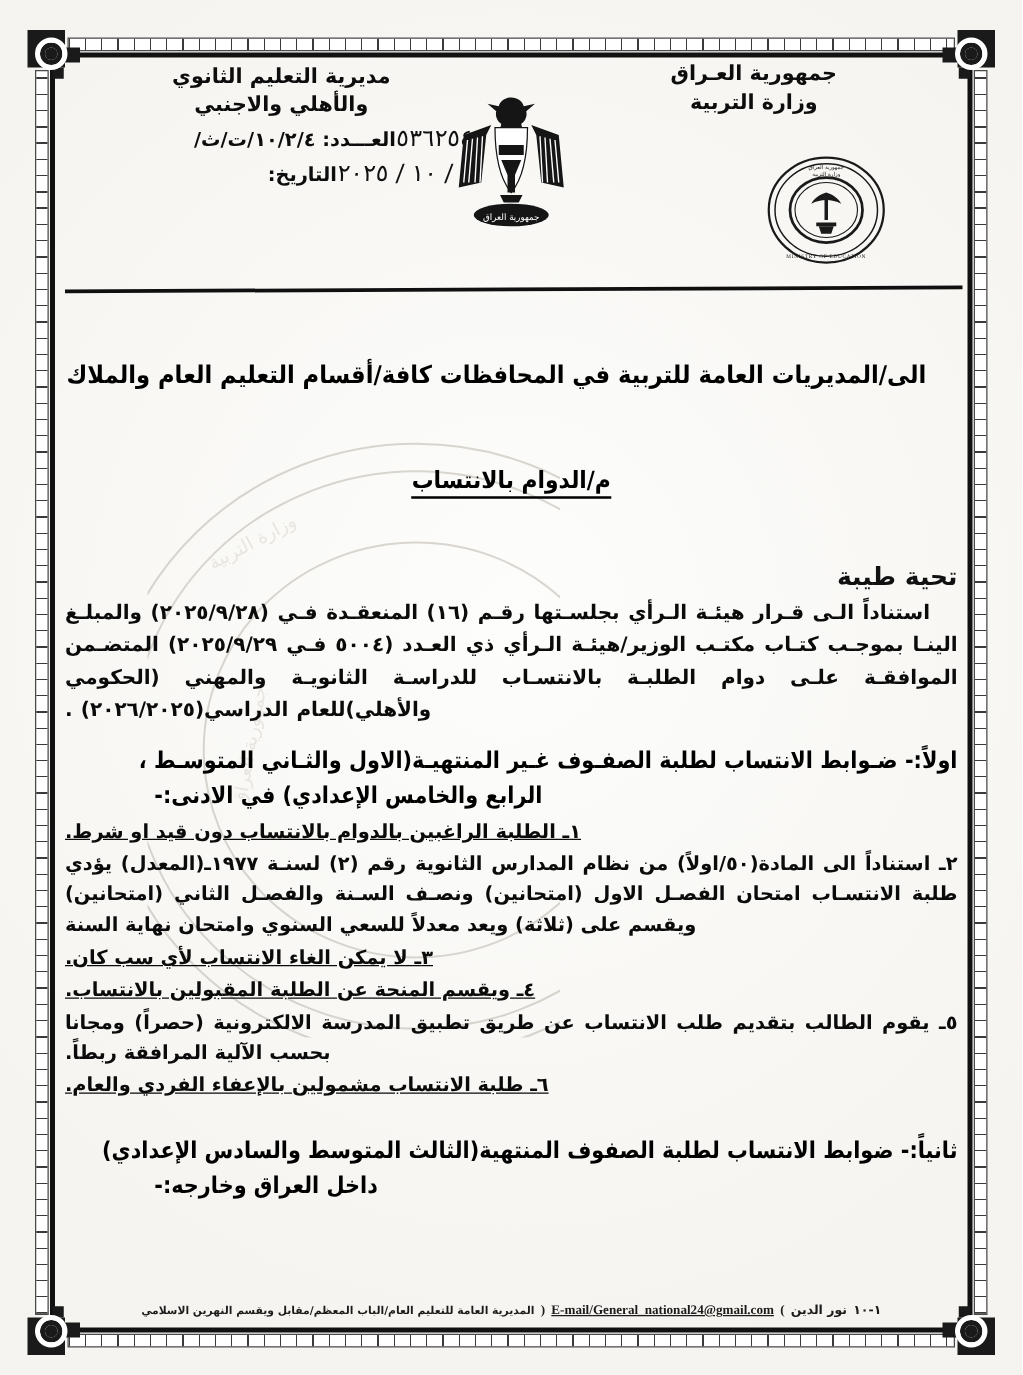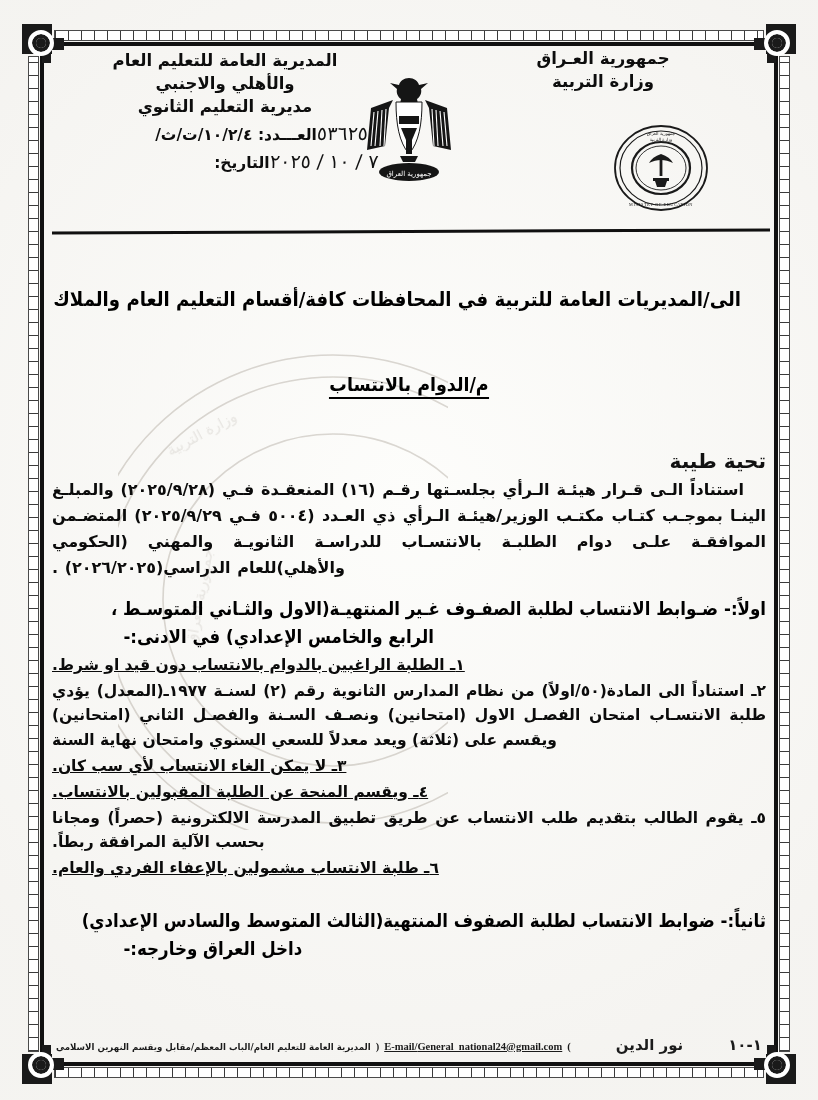--- a/index.html
+++ b/index.html
@@ -336,21 +336,21 @@
     white-space: nowrap;
   }
   .footer .email {
     font-family: "Liberation Serif", "DejaVu Serif", serif;
     font-size: 10.5px;
     text-decoration: underline;
     direction: ltr;
     unicode-bidi: embed;
   }
   .footer .paren { font-family: "Liberation Serif", serif; font-size: 10.5px; }
-  .footer .signer { font-size: 15px; margin-left: 40px; }
+  .footer .signer { font-size: 10px; }
 </style>
 </head>
 <body>
 
 <div class="page">
 
   <div class="paper-tone"></div>
 
   <div class="frame-outer">
     <div class="ladder ladder-top"></div>
@@ -404,23 +404,22 @@
   <div class="content">
 
     <div class="letterhead">
 
       <div class="lh-right">
         <div class="lh-line">جمهورية العـراق</div>
         <div class="lh-line">وزارة التربية</div>
       </div>
 
       <div class="lh-left">
-        <div class="lh-line">المديرية العامة للتعليم العام</div>
+        <div class="lh-line">مديرية التعليم الثانوي</div>
         <div class="lh-line">والأهلي والاجنبي</div>
-        <div class="lh-line">مديرية التعليم الثانوي</div>
 
         <div class="lh-fields">
           <div class="field-row">
             <span class="field-value-hand">٥٣٦٢٥٤</span><span class="field-label">العـــدد: ١٠/٢/٤/ت/ث/</span>
           </div>
           <div class="field-row">
             <span class="field-value-hand">٧ / ١٠ / ٢٠٢٥</span><span class="field-label">التاريخ:</span>
           </div>
         </div>
       </div>

